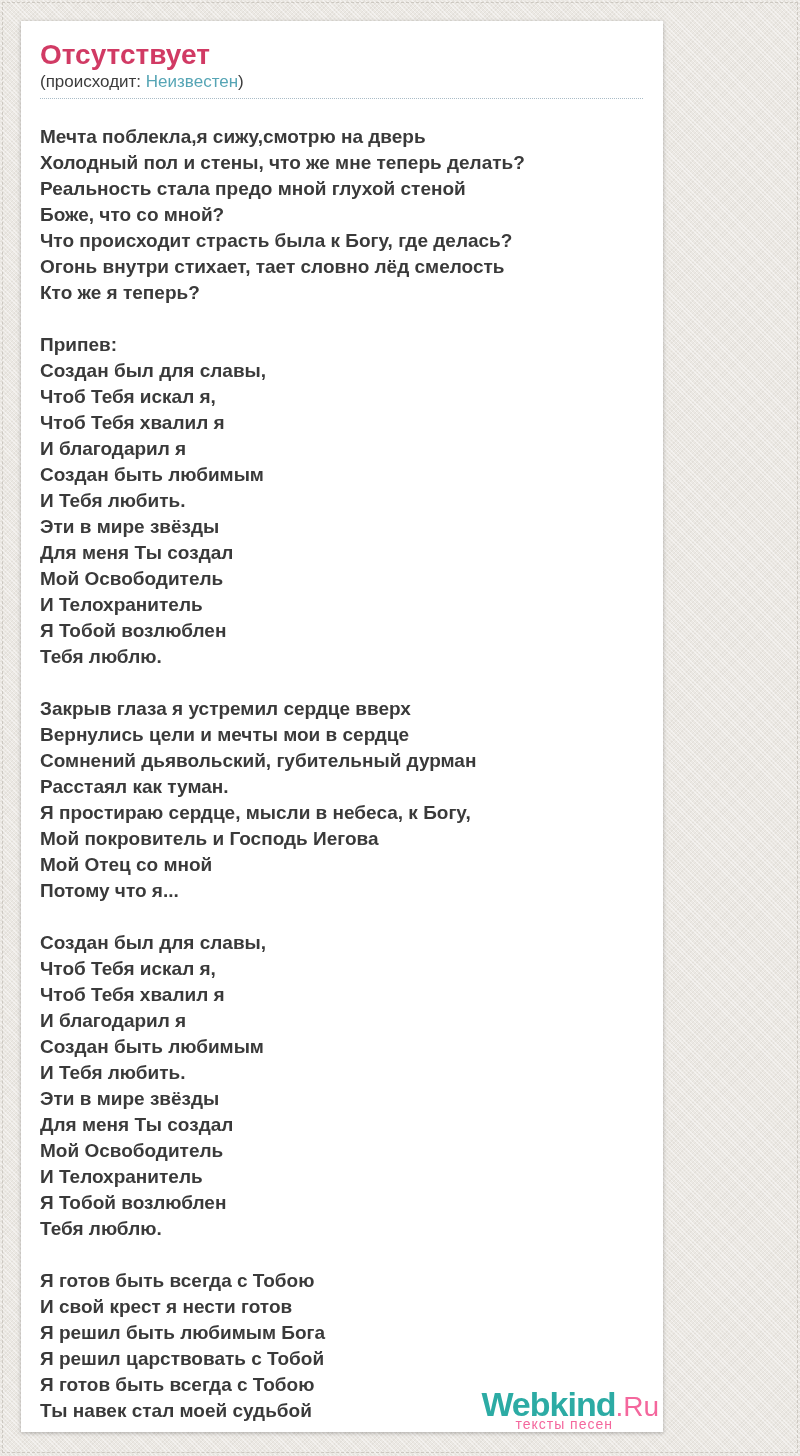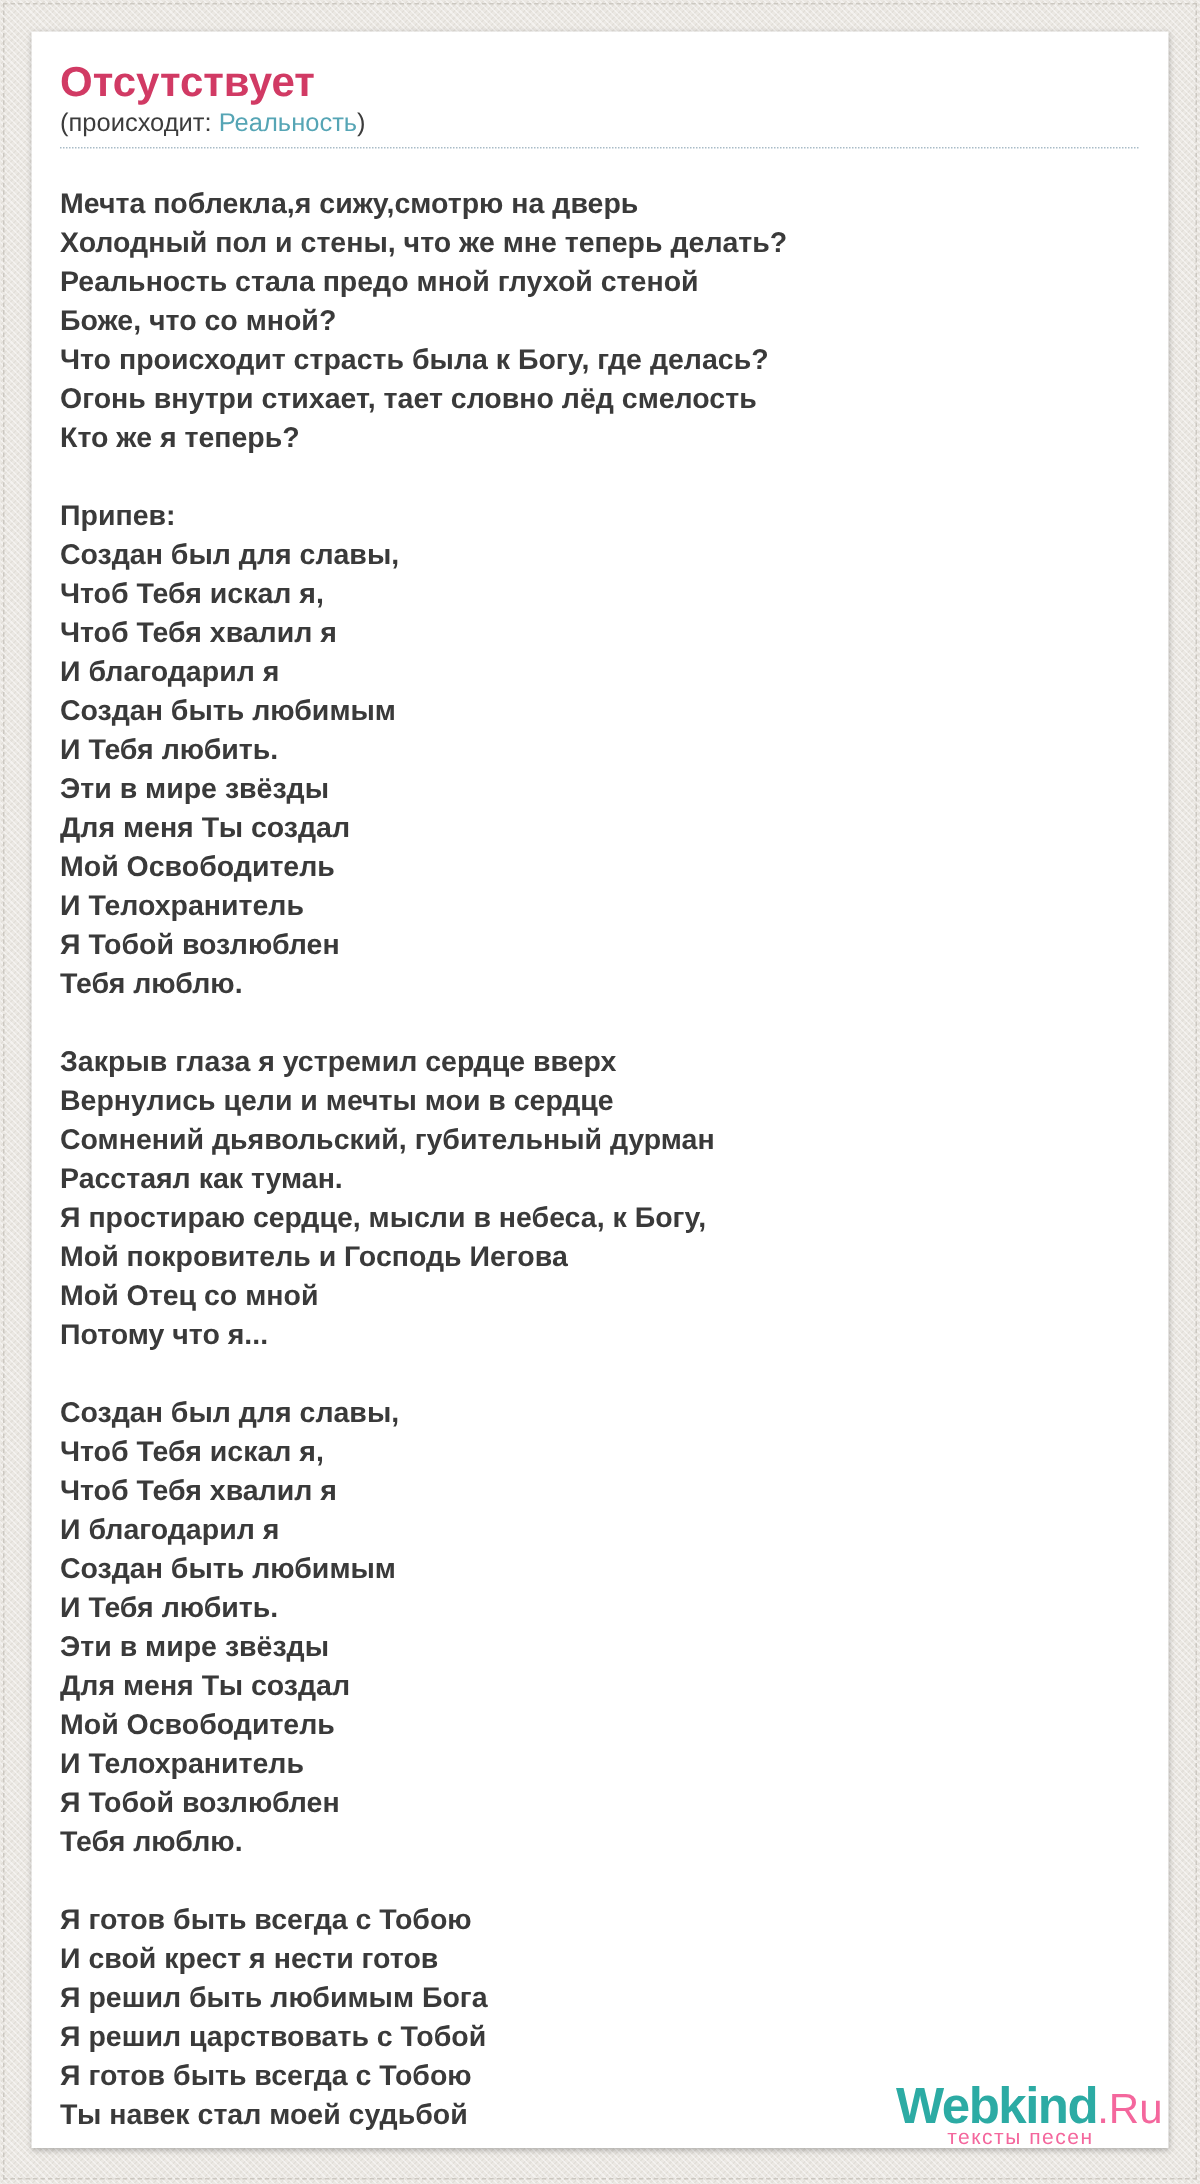--- a/index.html
+++ b/index.html
@@ -18,21 +18,21 @@
   .page-frame {
     position: absolute;
     left: 2px; top: 2px; right: 2px; bottom: 3px;
     border: 1px dashed #ccc8c1;
     pointer-events: none;
   }
   .card {
     position: absolute;
     left: 21px;
     top: 21px;
-    width: 758px;
+    width: 642px;
     height: 1411px;
     background: #ffffff;
     box-shadow: 0 1px 4px rgba(0,0,0,0.28);
   }
   .card-inner {
     padding: 18px 20px 0 19px;
     position: relative;
     height: 100%;
   }
   .page-title {
@@ -94,21 +94,21 @@
 </head>
 <body>
 
 <div class="page-frame"></div>
 
 <div class="card">
   <div class="card-inner">
 
     <h1 class="page-title">Отсутствует</h1>
 
-    <div class="artist-line"><span>(происходит: </span><a class="artist-link">Реальность</a><span>)</span></div>
+    <div class="artist-line"><span>(происходит: </span><a class="artist-link">Неизвестен</a><span>)</span></div>
 
     <div class="lyrics">Мечта поблекла,я сижу,смотрю на дверь
 Холодный пол и стены, что же мне теперь делать?
 Реальность стала предо мной глухой стеной
 Боже, что со мной?
 Что происходит страсть была к Богу, где делась?
 Огонь внутри стихает, тает словно лёд смелость
 Кто же я теперь?
 
 Припев:

